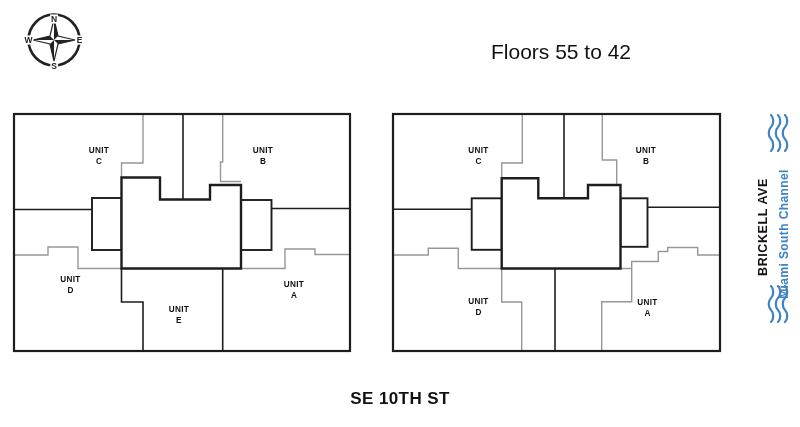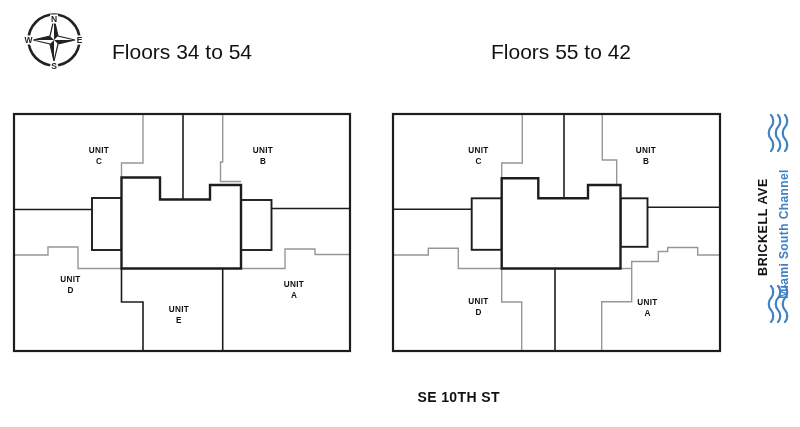--- a/index.html
+++ b/index.html
@@ -13,22 +13,22 @@
     overflow:hidden;font-family:"Liberation Sans",sans-serif;color:#1d1d1d;
   }
   .plan-title{
     position:absolute;top:39px;height:26px;line-height:26px;
     font-size:21px;font-weight:400;text-align:center;white-space:nowrap;
     color:#111;
   }
   .title-left{left:12px;width:340px;}
   .title-right{left:391px;width:340px;}
   .street-label{
-    position:absolute;left:300px;top:389px;width:200px;text-align:right;
-    font-size:14px;font-weight:700;letter-spacing:.4px;color:#111;white-space:nowrap;
+    position:absolute;left:300px;top:389px;width:200px;text-align:center;
+    font-size:17px;font-weight:700;letter-spacing:.4px;color:#111;white-space:nowrap;
   }
   .vlabel{
     position:absolute;white-space:nowrap;text-align:center;
     transform:rotate(-90deg);transform-origin:center;
     font-weight:700;
   }
   .avenue-label{
     left:688px;top:218px;width:150px;height:18px;line-height:18px;
     font-size:12.5px;letter-spacing:.6px;color:#111;
   }
@@ -62,21 +62,20 @@
       <polygon points="51,30 34,34 30,30"></polygon>
       <polygon points="30,51 26,34 30,30"></polygon>
       <polygon points="9,30 26,26 30,30"></polygon>
     </g>
     <text class="compass-letter" x="30" y="12">N</text>
     <text class="compass-letter" x="55.5" y="33">E</text>
     <text class="compass-letter" x="30" y="58.5">S</text>
     <text class="compass-letter" x="4.5" y="33">W</text>
   </svg>
 
-  <div class="plan-title title-left">Floors 34 to 54</div>
   <div class="plan-title title-right">Floors 55 to 42</div>
 
   <svg style="left:12px;top:112px" width="340" height="242" viewBox="0 0 340 242">
 
     <polyline class="ln-g" points="131,2 131,51 109.5,51 109.5,66"></polyline>
     <polyline class="ln-g" points="210.7,2 210.7,50 208.5,50 208.5,69.5 229,69.5"></polyline>
     <polyline class="ln-g" points="2,143 36,143 36,135 66,135 66,156.5 109.5,156.5"></polyline>
     <polyline class="ln-g" points="229,156.5 273,156.5 273,137 303,137 303,142.5 338,142.5"></polyline>
 
     <line class="ln-k" x1="171" y1="2" x2="171" y2="87.5"></line>

